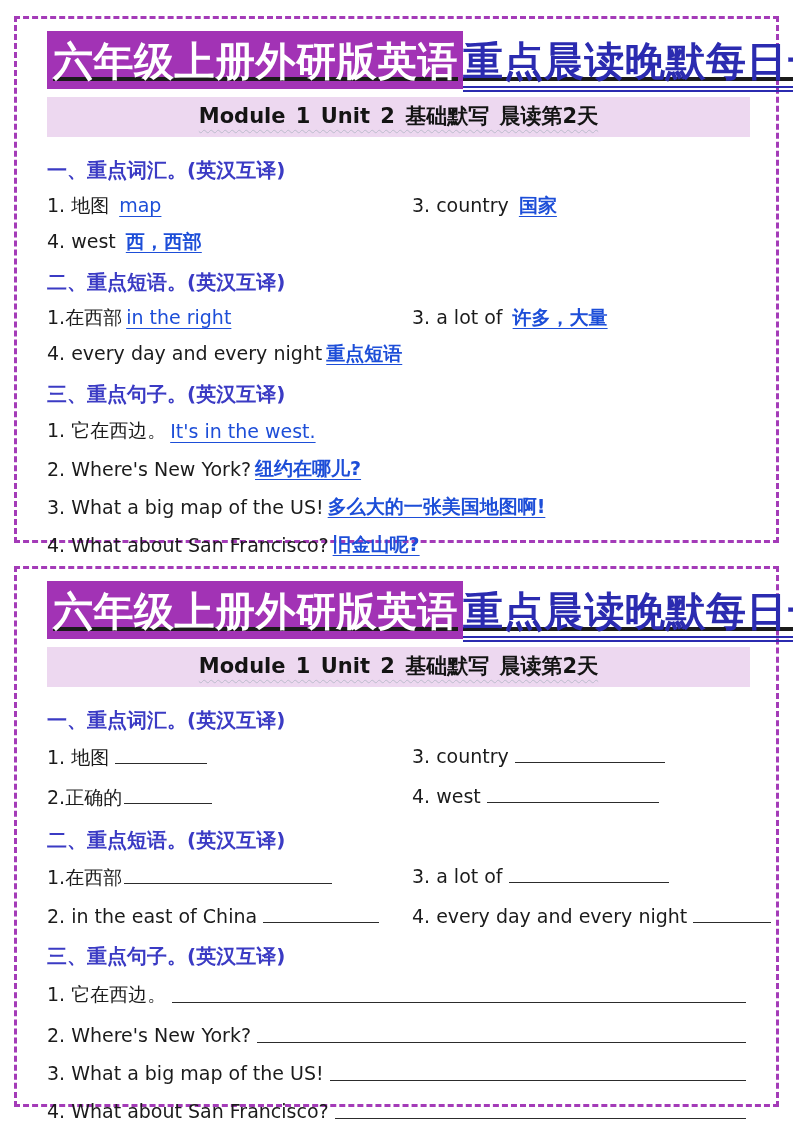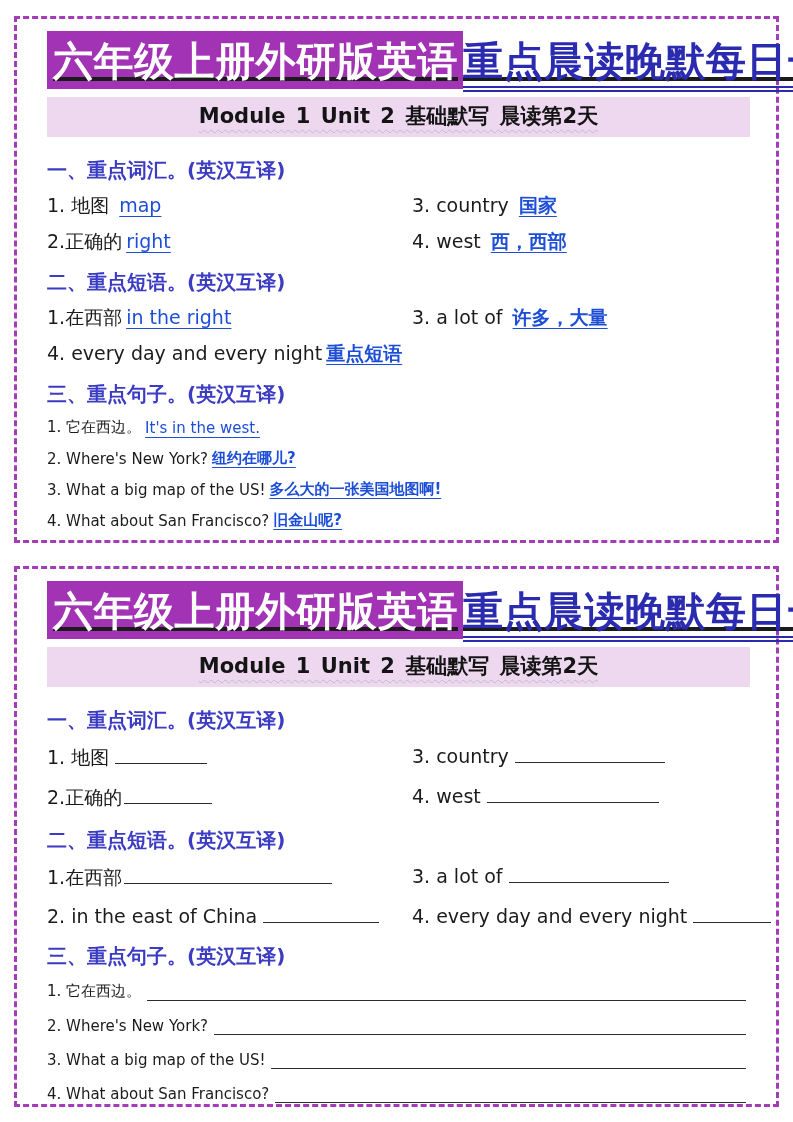--- a/index.html
+++ b/index.html
@@ -34,21 +34,21 @@
   }
   .sec-h{color:#3b3bc4;font-weight:bold;font-size:20px;margin:9px 0 4px 0;}
   .grid2{display:grid;grid-template-columns:365px auto;}
   .item{font-size:19px;padding:5px 0;white-space:nowrap;}
   .ans{
     color:#1d4ed8;text-decoration:underline;text-underline-offset:4px;
     padding:0 8px 0 4px;
   }
   .ans.en{font-weight:normal;}
   .ans.zh{font-weight:bold;}
-  .sent{display:flex;align-items:flex-end;font-size:15px;padding:6px 0;}
+  .sent{display:flex;align-items:center;font-size:19px;padding:6px 0;}
   .sent .lbl{white-space:nowrap;}
   .blank{
     display:inline-block;border-bottom:1.6px solid #2c2c2c;height:15px;
     margin-left:6px;vertical-align:baseline;
   }
   .sent .blank{flex:1;margin-right:4px;}
   
   .bw1{width:92px;}  .bw2{width:88px;margin-left:2px;}
   .bw3{width:150px;} .bw4{width:172px;}
   .bp1{width:208px;margin-left:2px;} .bp2{width:116px;}
@@ -60,21 +60,20 @@
 <body>
 
 <div class="panel" id="panel-answered">
   <h1 class="title"><span class="title-hl">六年级上册外研版英语</span><span class="title-rest">重点晨读晚默每日一练</span></h1>
   <div class="subtitle">Module 1 Unit 2  基础默写  晨读第2天</div>
 
   <div class="sec-h">一、重点词汇。(英汉互译)</div>
   <div class="grid2">
     <div class="item"><span class="lbl">1.  地图</span> <span class="ans en">map</span></div>
     <div class="item"><span class="lbl">3. country</span> <span class="ans zh">国家</span></div>
-    <div class="item"><span class="lbl">2.正确的</span><span class="ans en">right</span></div>
     <div class="item"><span class="lbl">4. west</span> <span class="ans zh">西，西部</span></div>
   </div>
 
   <div class="sec-h">二、重点短语。(英汉互译)</div>
   <div class="grid2">
     <div class="item"><span class="lbl">1.在西部</span><span class="ans en">in the right</span></div>
     <div class="item"><span class="lbl">3. a lot of</span> <span class="ans zh">许多，大量</span></div>
     <div class="item"><span class="lbl">4. every day and every night</span><span class="ans zh">重点短语</span></div>
   </div>
 

